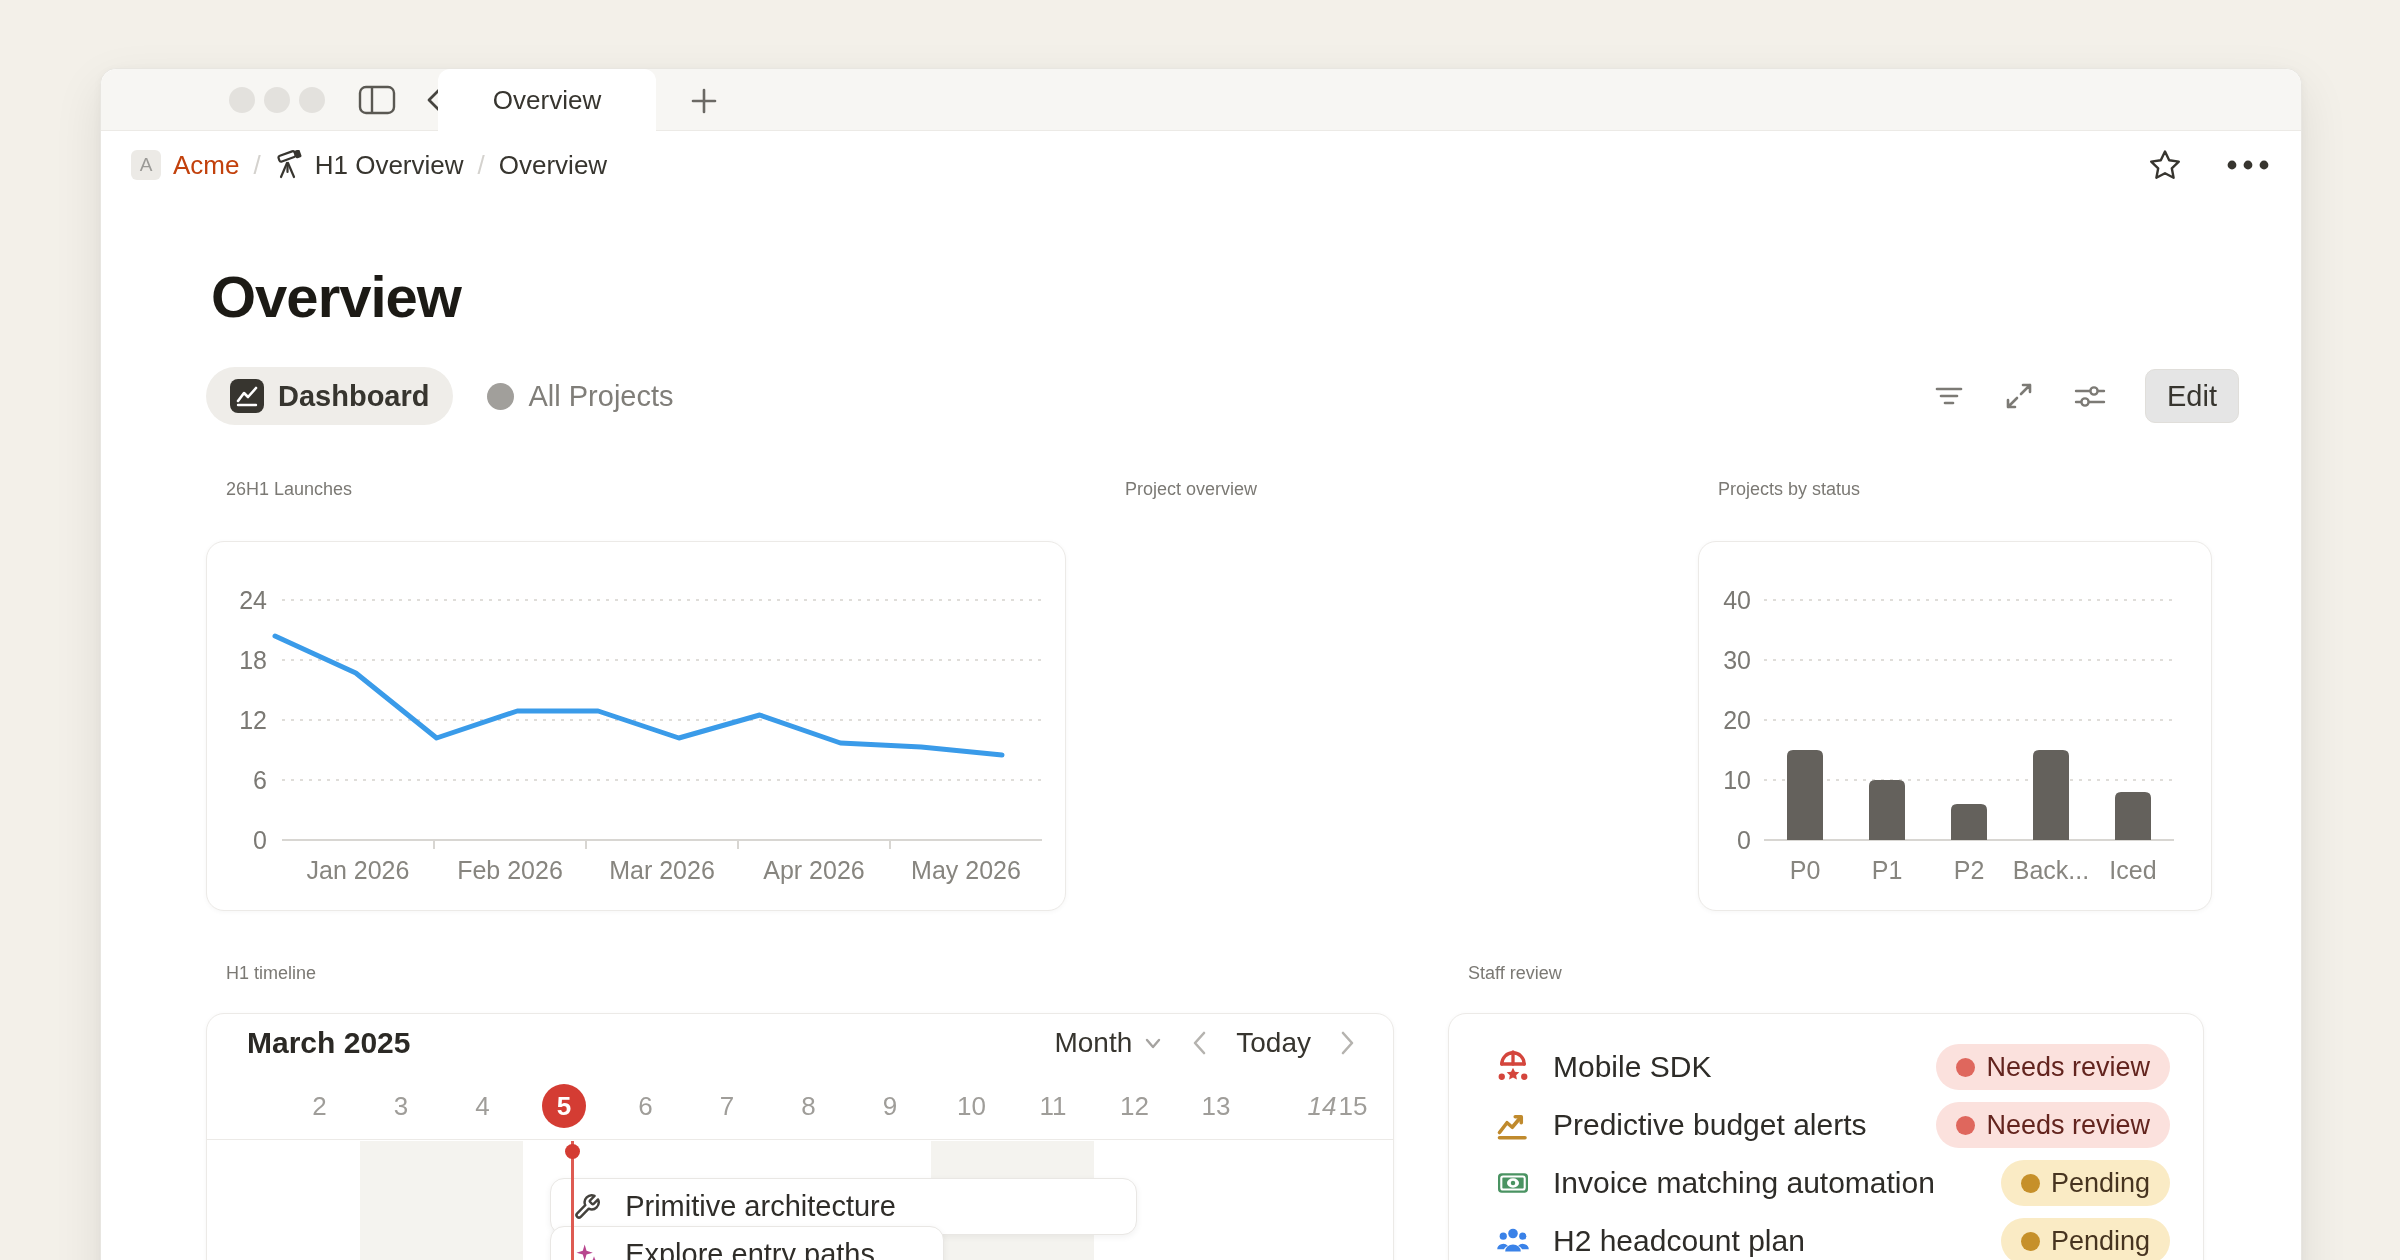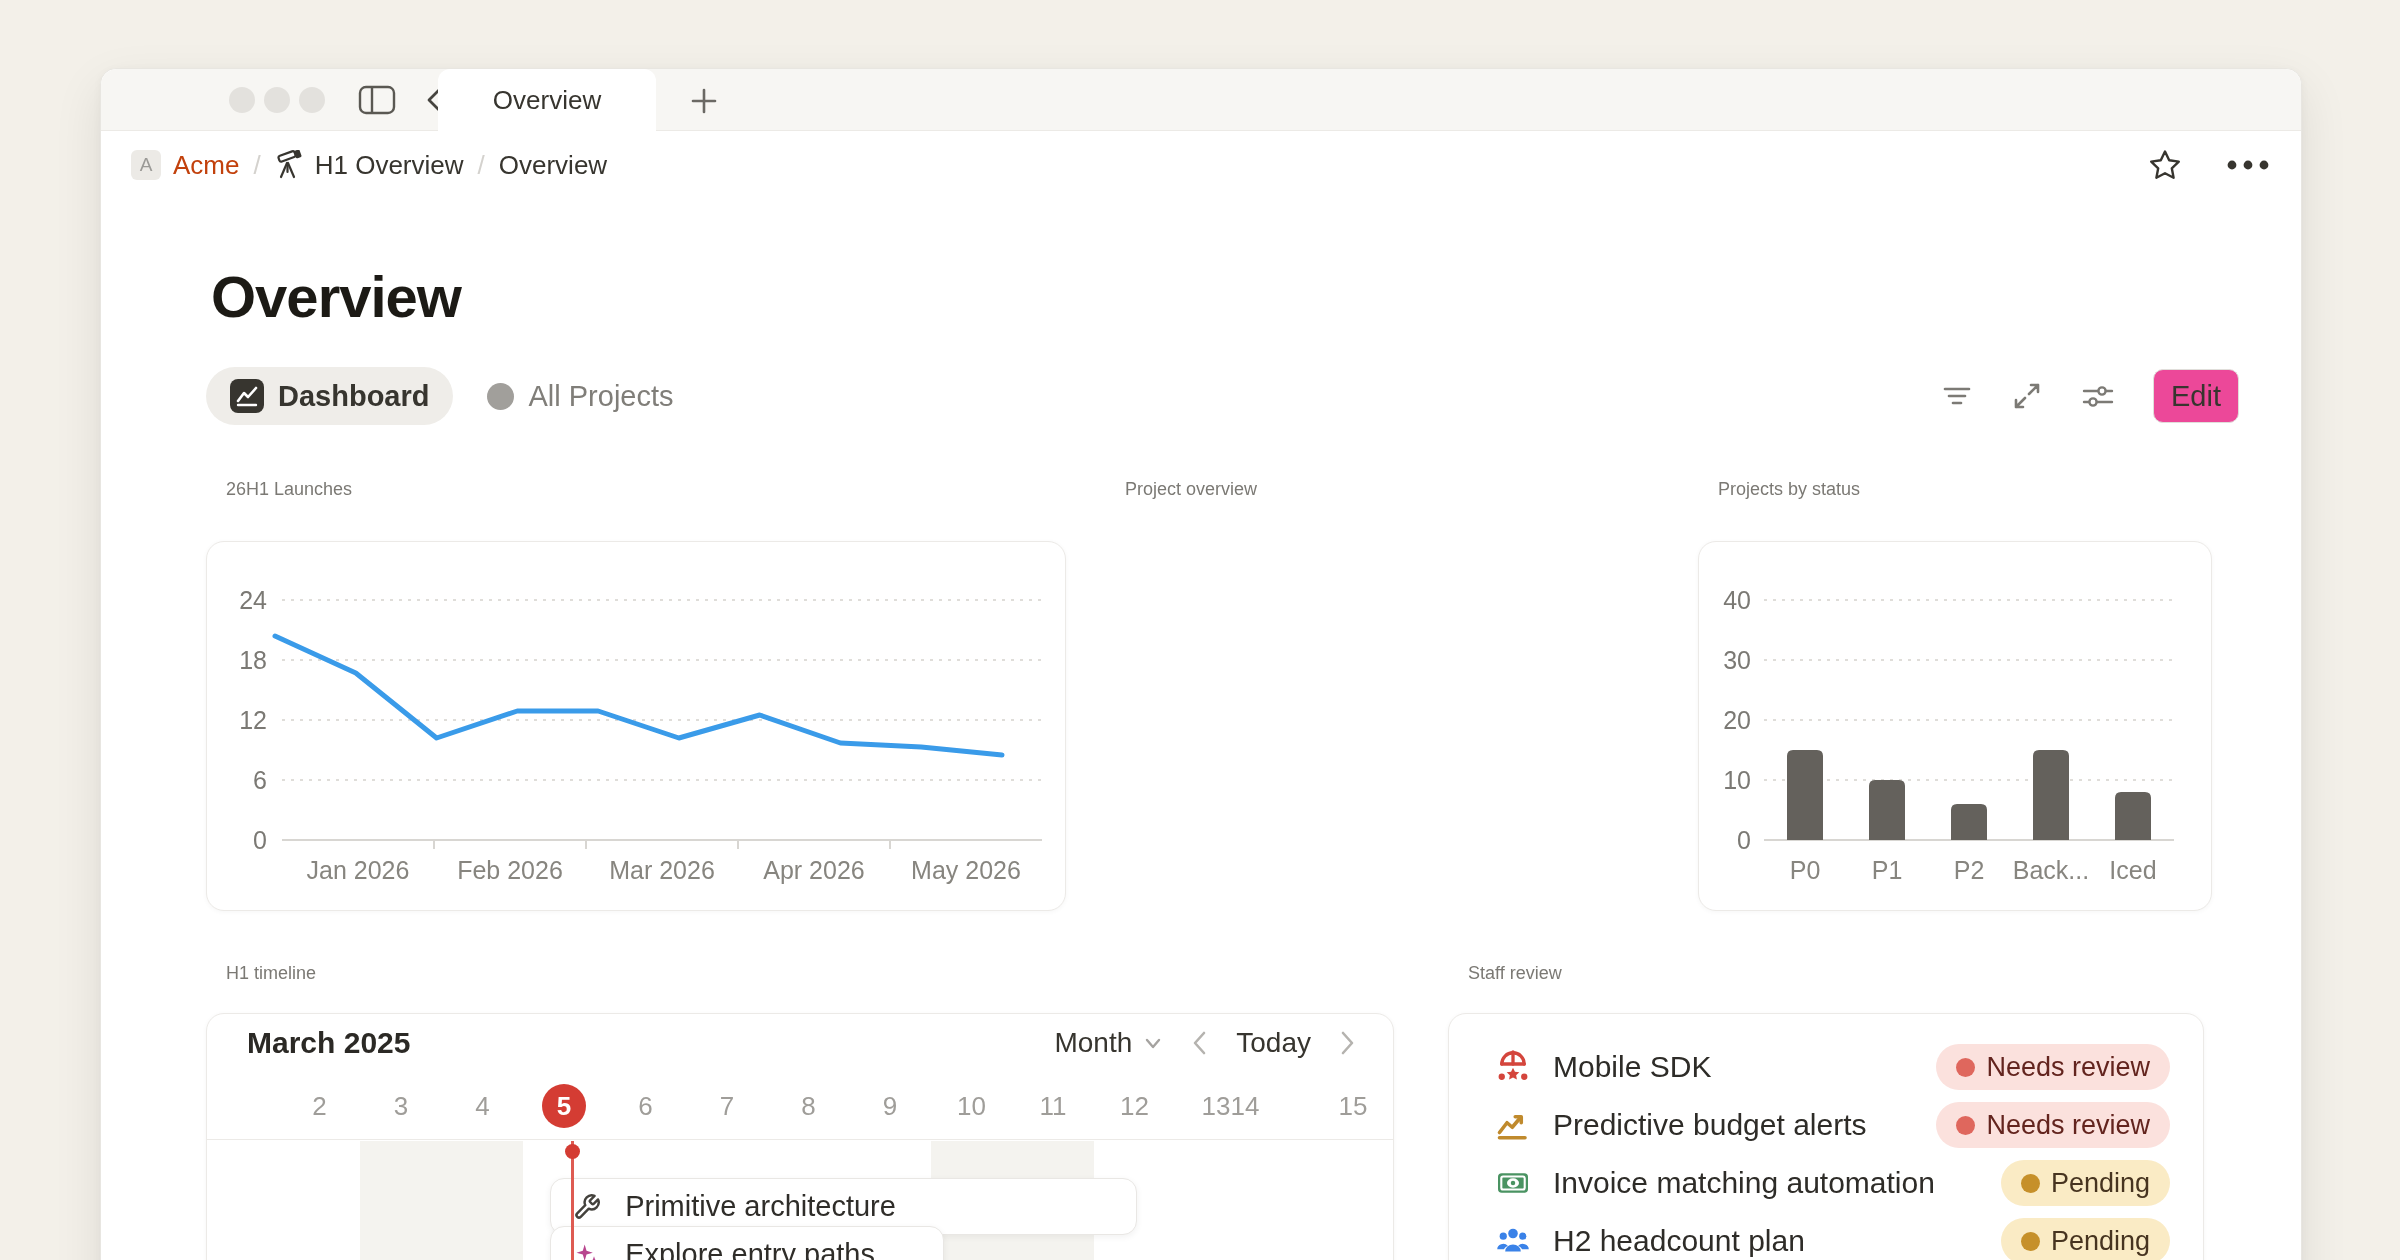--- a/index.html
+++ b/index.html
@@ -37,21 +37,21 @@
   .page-title { position:absolute; left:110px; top:194px; font-size:58px; font-weight:700; color:#1C1A15; letter-spacing:-1px; }
 
   .viewtabs { position:absolute; left:105px; top:298px; height:58px; display:flex; align-items:center; }
   .pill { height:58px; background:#EFEDE9; border-radius:29px; display:flex; align-items:center;
           gap:14px; padding:0 24px; font-size:29px; font-weight:700; color:#37352F; }
   .pill-icon { width:34px; height:34px; background:#37352F; border-radius:8px; display:flex; align-items:center; justify-content:center; }
   .tab-plain { display:flex; align-items:center; gap:14px; margin-left:34px; font-size:29px; color:#807E79; font-weight:400; }
   .dot-icon { width:27px; height:27px; border-radius:50%; background:#A19F9B; }
 
   .toolbar { position:absolute; right:62px; top:298px; height:58px; display:flex; align-items:center; gap:38px; }
-  .edit-btn { width:86px; height:54px; border:1.5px solid #E0DEDA; border-radius:10px; background:#ec4899;
+  .edit-btn { width:94px; height:54px; border:1.5px solid #E0DEDA; border-radius:10px; background:#e5e5e5;
               font-size:29px; color:#37352F; display:flex; align-items:center; justify-content:center; }
 
   
   .sec-label { position:absolute; font-size:18px; color:#7B7974; }
   .card { position:absolute; background:#fff; border:1px solid #ECEAE7; border-radius:18px;
           box-shadow:0 1px 5px rgba(0,0,0,0.04); overflow:hidden; }
 
   
   .donut-center { position:absolute; width:100%; text-align:center; }
   .donut-value { top:104px; font-size:64px; font-weight:700; color:#1F1D19; }
@@ -283,21 +283,21 @@
           <div class="tl-day" style="left: 250.5px; width: 50px;">4</div>
           <div class="tl-day today" style="left: 335px; top: 12px; width: 44px; height: 44px;">5</div>
           <div class="tl-day" style="left: 413.5px; width: 50px;">6</div>
           <div class="tl-day" style="left: 495px; width: 50px;">7</div>
           <div class="tl-day" style="left: 576.5px; width: 50px;">8</div>
           <div class="tl-day" style="left: 658px; width: 50px;">9</div>
           <div class="tl-day" style="left: 739.5px; width: 50px;">10</div>
           <div class="tl-day" style="left: 821px; width: 50px;">11</div>
           <div class="tl-day" style="left: 902.5px; width: 50px;">12</div>
           <div class="tl-day" style="left: 984px; width: 50px;">13</div>
-          <div class="tl-day" style="left: 1013px; width: 50px;">14</div>
+          <div class="tl-day" style="left: 1090px; width: 50px; font-style: italic;">14</div>
           <div class="tl-day" style="left: 1121px; width: 50px;">15</div>
         </div>
       <div class="tl-grid" id="tl-grid">
           <div class="weekend" style="left: 723.75px; width: 163px;"></div>
           <div class="weekend" style="left: 153.25px; width: 163px;"></div>
         <div class="event" id="event-0" style="left: 343.145px; width: 587px; top: 37px;">
           <span class="crumb-icon">
             <svg width="28" height="28" viewBox="0 0 24 24">
                 <path d="M14.7 6.3a1 1 0 0 0 0 1.4l1.6 1.6a1 1 0 0 0 1.4 0l3.77-3.77a6 6 0 0 1-7.94 7.94l-6.91 6.91a2.12 2.12 0 0 1-3-3l6.91-6.91a6 6 0 0 1 7.94-7.94l-3.76 3.76z" fill="none" stroke="#44423D" stroke-width="2.1" stroke-linecap="round" stroke-linejoin="round"></path>
               </svg>

